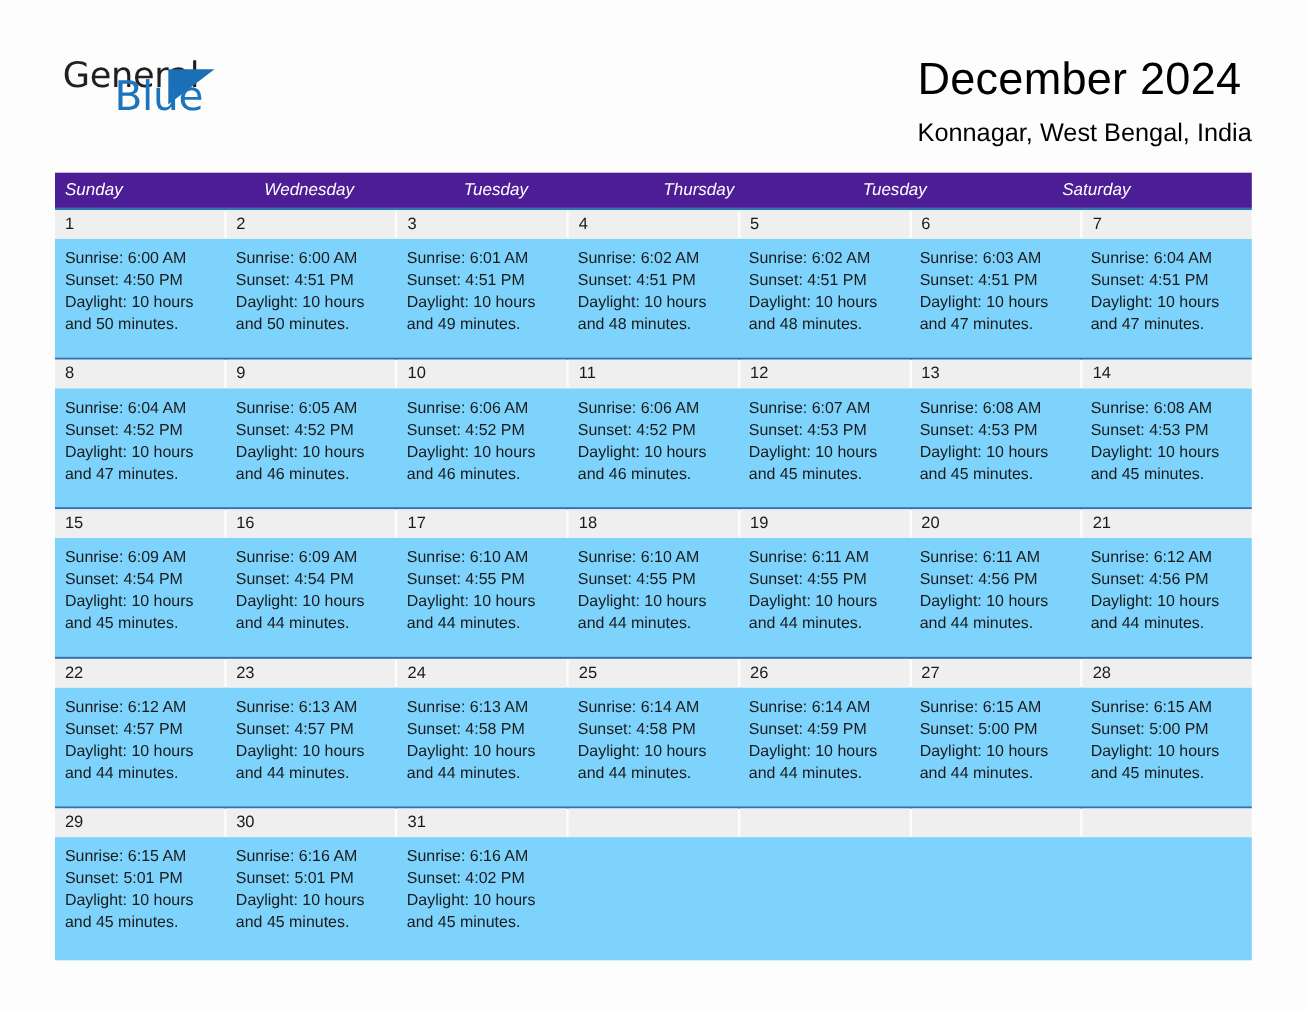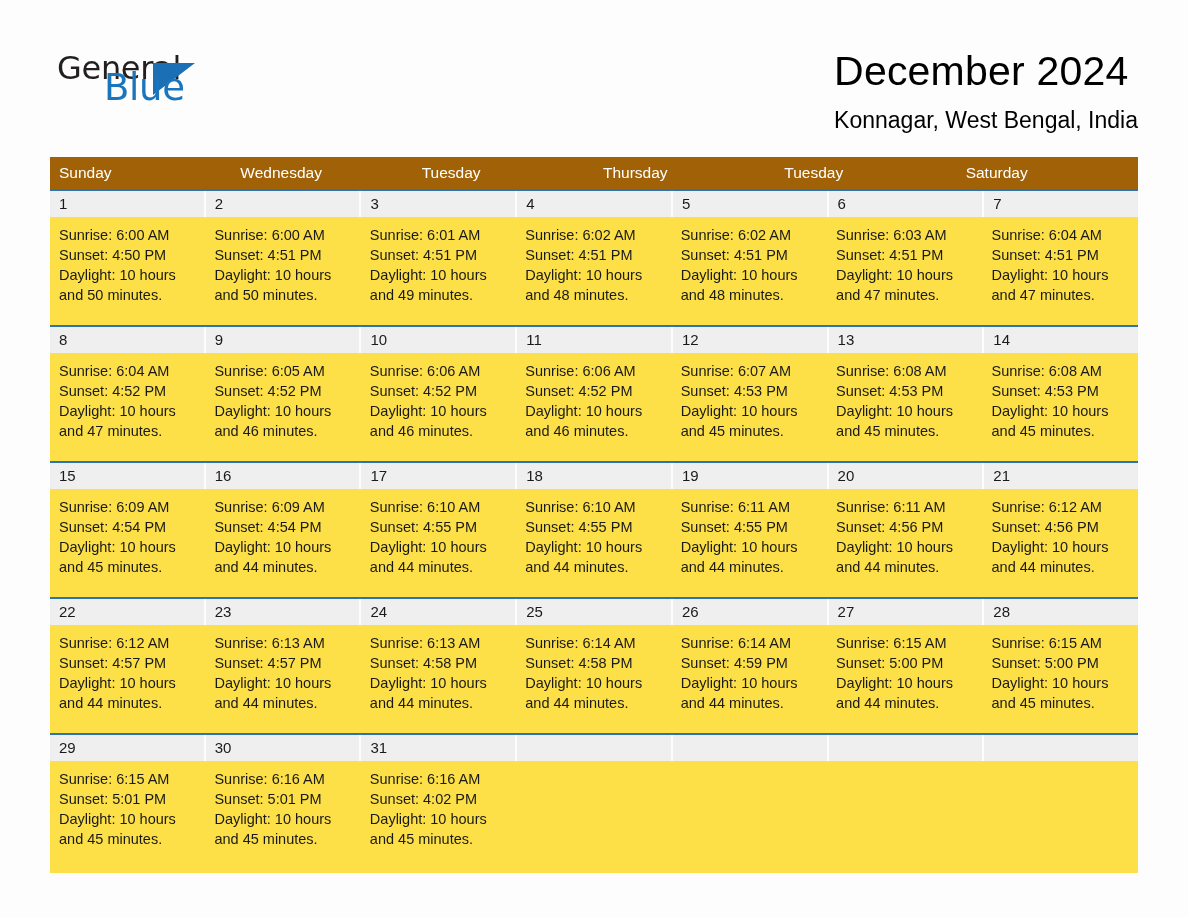--- a/index.html
+++ b/index.html
@@ -96,22 +96,23 @@
   
   .calendar {
     position: absolute;
     left: 50px;
     top: 157px;
     width: 1088px;
   }
 
   .weekday-row {
     display: flex;
-    background: #a16207;
+    background: #4c1d95;
     height: 32px;
+    font-style: italic;
   }
   .weekday {
     flex: 1 1 0;
     color: #ffffff;
     font-size: 15.5px;
     line-height: 32px;
     padding-left: 9px;
     box-sizing: border-box;
     white-space: nowrap;
     overflow: hidden;
@@ -142,21 +143,21 @@
   .date-cell:last-child {
     margin-right: 0;
   }
   .date-cell.empty {
     color: transparent;
   }
 
   .week-body {
     display: flex;
     min-height: 108px;
-    background: #fde047;
+    background: #7dd3fc;
   }
   .info-cell {
     flex: 1 1 0;
     box-sizing: border-box;
     padding: 8px 6px 0 9px;
     font-size: 14.5px;
     line-height: 20px;
     color: #1a1a1a;
   }
   .info-cell .line {

